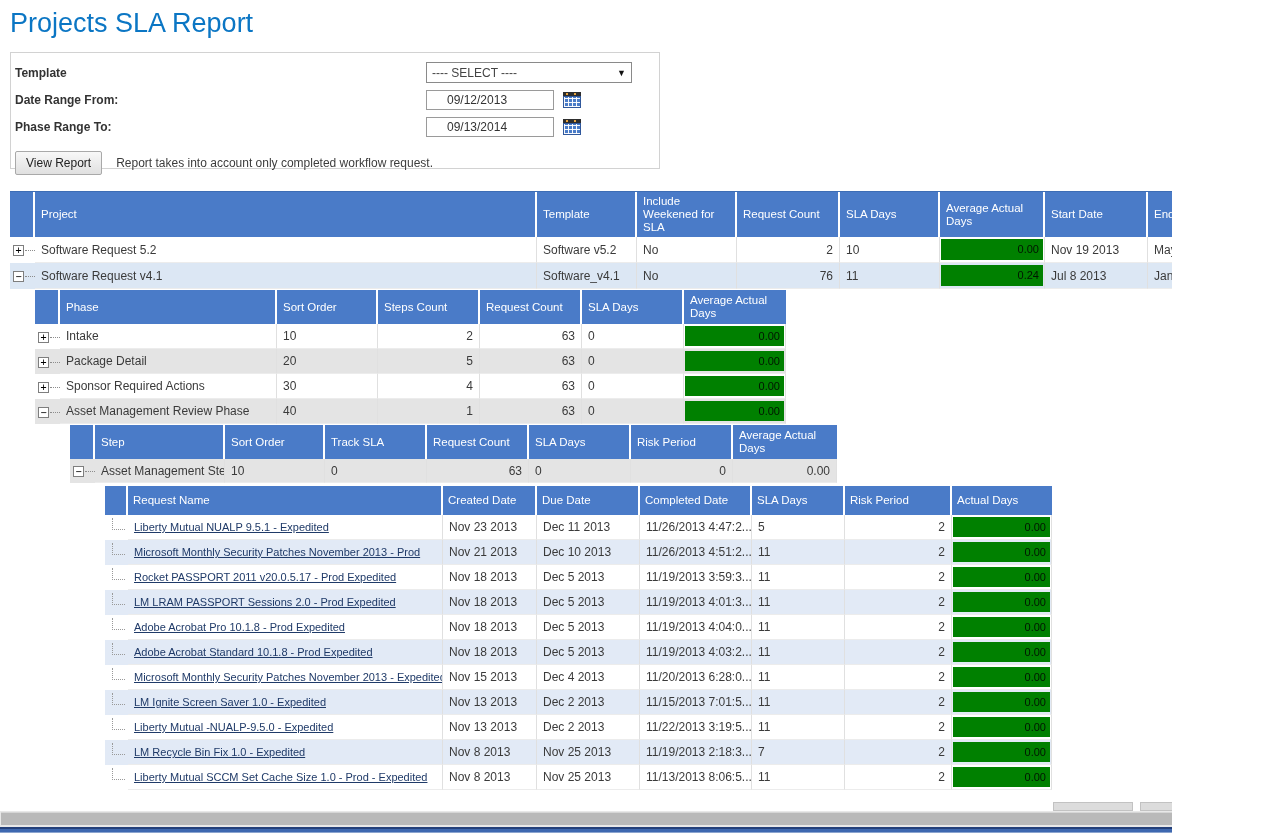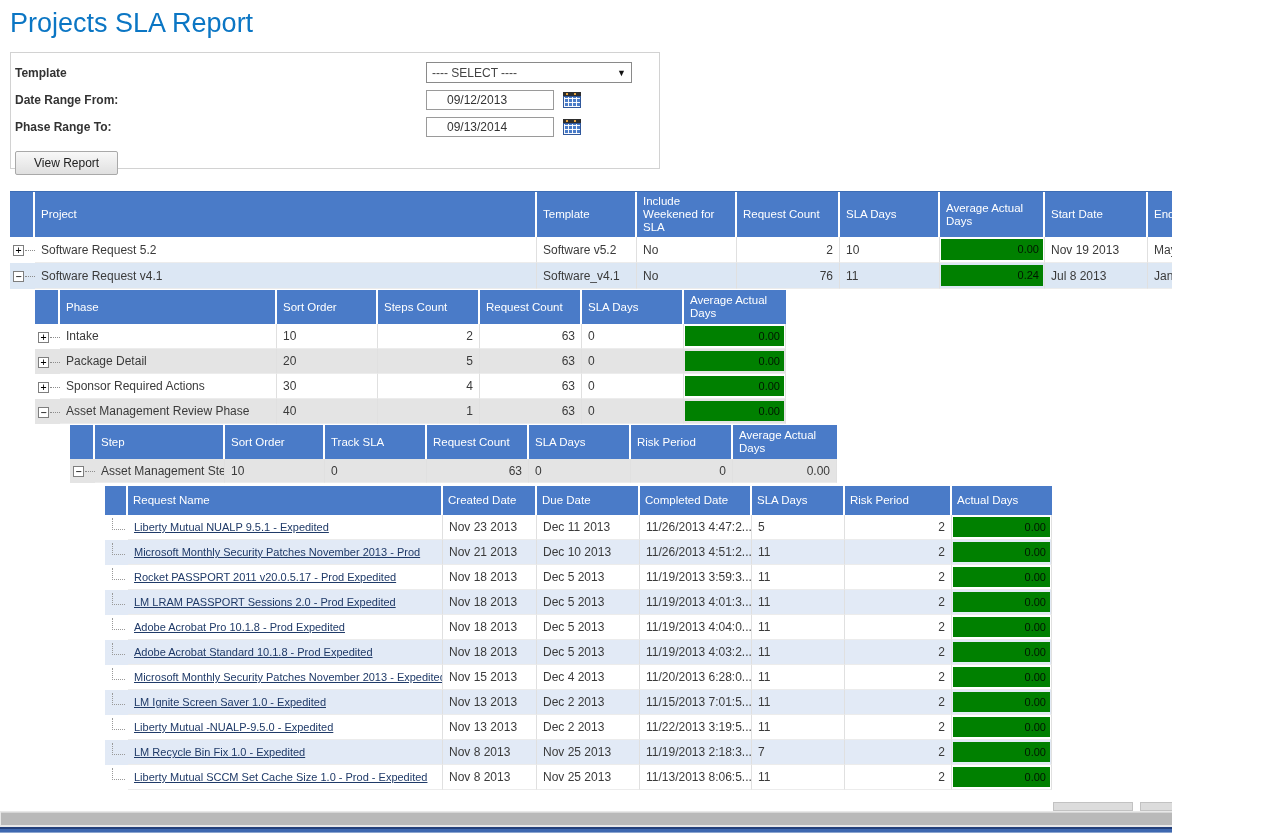--- a/index.html
+++ b/index.html
@@ -44,21 +44,21 @@
     position:absolute; left:0; top:4px; width:18px; height:12px; background:#4a7cc8;
     background-image:
       repeating-linear-gradient(90deg, rgba(255,255,255,.95) 0 1px, transparent 1px 4px),
       repeating-linear-gradient(0deg, rgba(255,255,255,.95) 0 1px, transparent 1px 4px);
     border:1px solid #30589c;
   }
   .btn-row { margin-top:9px; }
   .view-report-btn {
     font-family:"Liberation Sans",sans-serif; font-size:12px; color:#222;
     background:linear-gradient(#f8f8f8,#e0e0e0); border:1px solid #a9a9a9;
-    padding:4px 18px; border-radius:2px; cursor:pointer;
+    padding:4px 10px; border-radius:2px; cursor:pointer;
   }
   .report-note { font-size:12px; color:#3c3c3c; margin-left:14px; }
 
   
   .grid-area { margin:22px 0 0 0; }
   table { border-collapse:separate; border-spacing:0; table-layout:fixed; }
   th {
     background:var(--header-blue,#4a7bc8); color:#fff; font-weight:normal;
     font-size:11.5px; text-align:left; padding:3px 6px; line-height:13px;
     border-right:2px solid #fff; vertical-align:middle; overflow:hidden; white-space:normal;
@@ -170,20 +170,21 @@
       <div class="form-row">
         <span class="flabel">Phase Range To:</span>
         <input class="date-input" value="09/13/2014" style="">
         <span class="cal-btn">
             <span class="cal-top"></span>
             <span class="cal-body"></span>
           </span>
       </div>
       <div class="form-row btn-row">
         <button class="view-report-btn">View Report</button>
+        <span class="report-note">Report takes into account only completed workflow request.</span>
       </div>
     </div>
 
     <div class="grid-area">
 
       <table class="main-table">
         <colgroup>
             <col style="width:25px">
             <col style="width:502px">
             <col style="width:100px">

